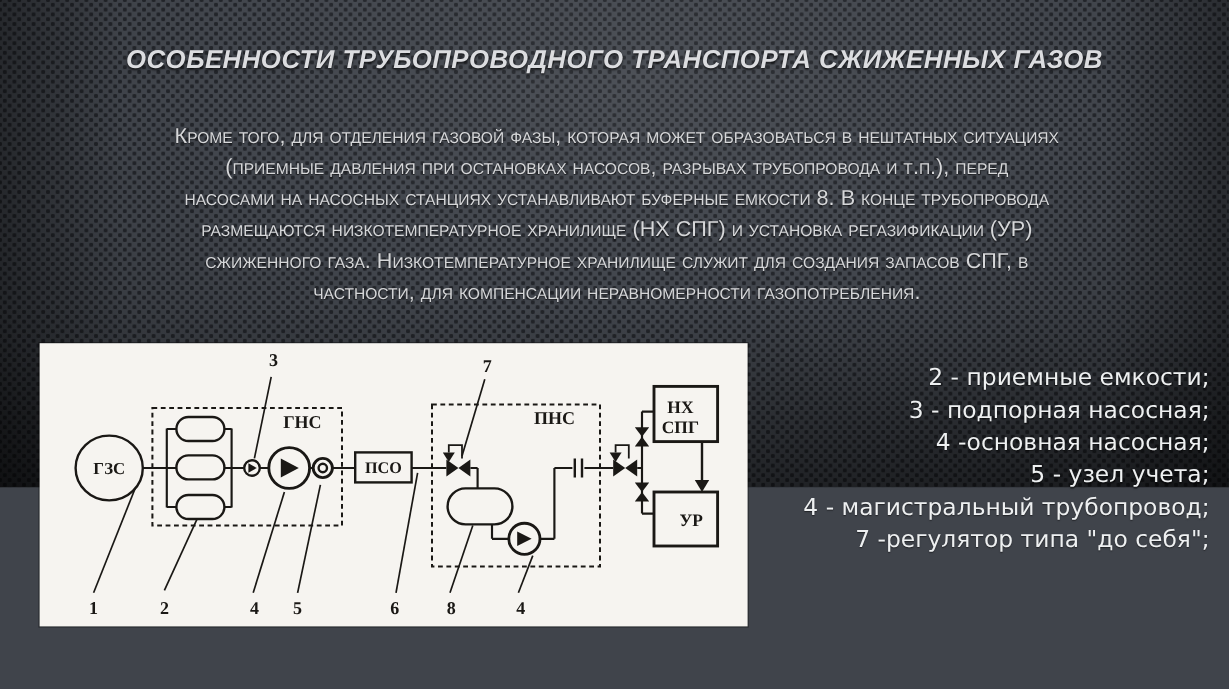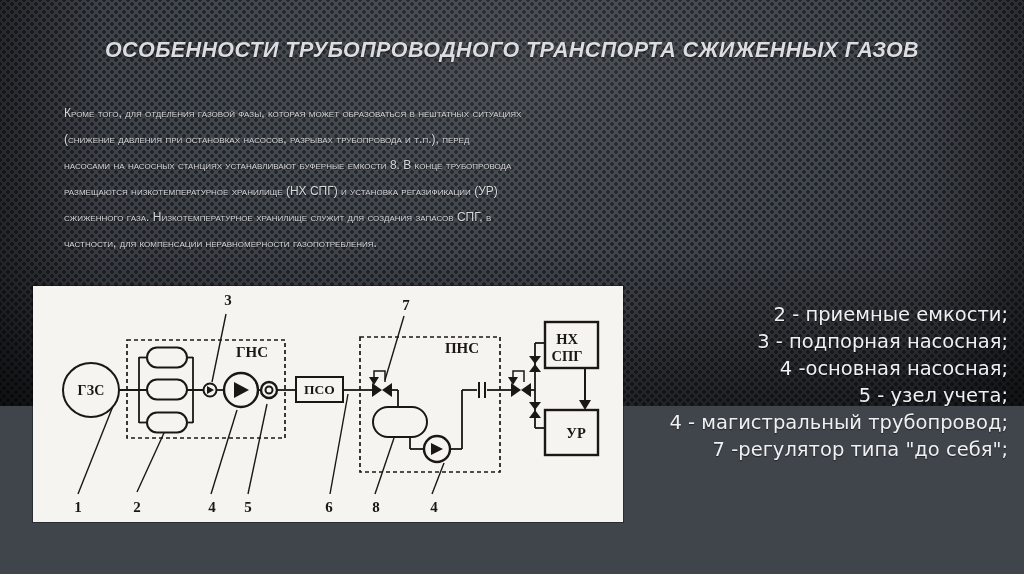--- a/index.html
+++ b/index.html
@@ -14,43 +14,43 @@
     font-family:"Liberation Sans",sans-serif;}
   .vignette{position:absolute;inset:0;pointer-events:none;
     background:
       linear-gradient(to bottom, rgba(0,0,0,0) 62%, rgba(0,0,0,0.38) 100%),
       linear-gradient(to right, rgba(0,0,0,0.35) 0%, rgba(0,0,0,0) 10%, rgba(0,0,0,0) 90%, rgba(0,0,0,0.30) 100%),
       radial-gradient(95% 120% at 52% 16%, rgba(255,255,255,0.06) 0%, rgba(0,0,0,0) 38%, rgba(0,0,0,0.22) 70%, rgba(0,0,0,0.55) 100%);}
   .title{position:absolute;top:38px;left:0;width:1024px;text-align:center;
     font-style:italic;font-weight:bold;font-size:21.5px;letter-spacing:0.4px;
     color:#dcdde0;text-shadow:0 1px 2px rgba(0,0,0,0.65);}
   .bodytext{position:absolute;left:64px;top:100px;width:900px;
-    font-variant:small-caps;font-size:12px;color:#d6d7d9;
-    text-shadow:0 1px 1px rgba(0,0,0,0.5);}
+    font-variant:small-caps;font-size:18px;color:#d6d7d9;
+    text-shadow:0 1px 1px rgba(0,0,0,0.5);text-align:center;}
   .bodytext .line{height:26px;line-height:26px;white-space:nowrap;}
   .legend{position:absolute;top:301px;right:16px;text-align:right;
     font-family:"DejaVu Sans","Liberation Sans",sans-serif;
     font-size:19.5px;color:#eef0f1;text-shadow:0 1px 1px rgba(0,0,0,0.5);}
   .legend .item{height:27px;line-height:27px;white-space:nowrap;}
   .diagram-panel{position:absolute;left:33px;top:286px;width:590px;height:236px;
     background:#f6f4f0;box-shadow:0 0 0 1px rgba(0,0,0,0.35);}
   .diagram-panel svg{display:block;width:590px;height:236px;}
   svg text{font-family:"Liberation Serif",serif;font-weight:bold;fill:#1a1815;}
 </style>
 </head>
 <body>
 
 <div class="slide">
   <div class="vignette"></div>
 
   <div class="title">ОСОБЕННОСТИ ТРУБОПРОВОДНОГО ТРАНСПОРТА СЖИЖЕННЫХ ГАЗОВ</div>
 
   <div class="bodytext">
     <div class="line">Кроме того, для отделения газовой фазы, которая может образоваться в нештатных ситуациях</div>
-    <div class="line">(снижение давления при остановках насосов, разрывах трубопровода и т.п.), перед</div>
+    <div class="line">(приемные давления при остановках насосов, разрывах трубопровода и т.п.), перед</div>
     <div class="line">насосами на насосных станциях устанавливают буферные емкости 8. В конце трубопровода</div>
     <div class="line">размещаются низкотемпературное хранилище (НХ СПГ) и установка регазификации (УР)</div>
     <div class="line">сжиженного газа. Низкотемпературное хранилище служит для создания запасов СПГ, в</div>
     <div class="line">частности, для компенсации неравномерности газопотребления.</div>
   </div>
 
   <div class="diagram-panel">
     <svg viewBox="0 0 590 236">
 
       <rect x="94" y="54" width="158" height="98" fill="none" stroke="#1a1815" stroke-width="1.7" stroke-dasharray="4 3"></rect>

